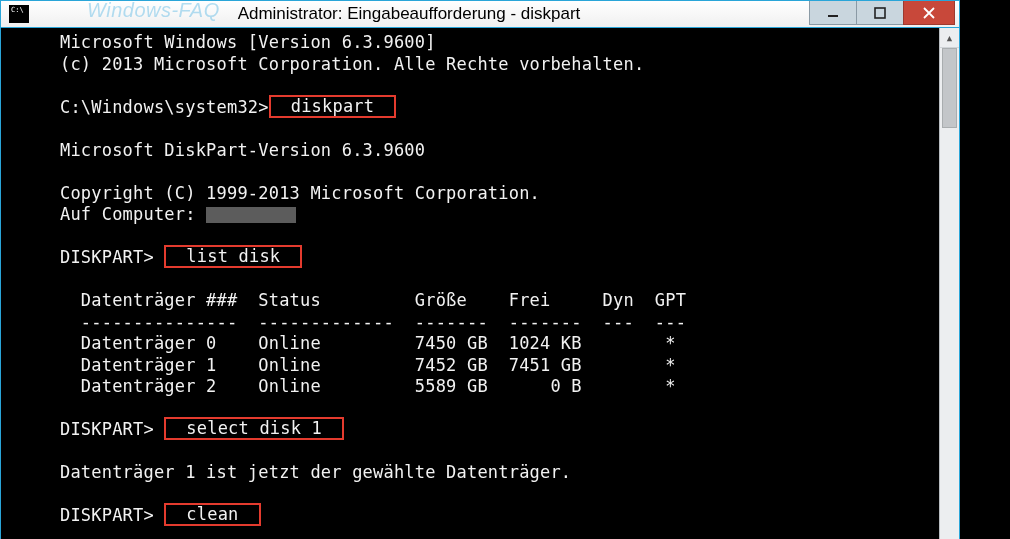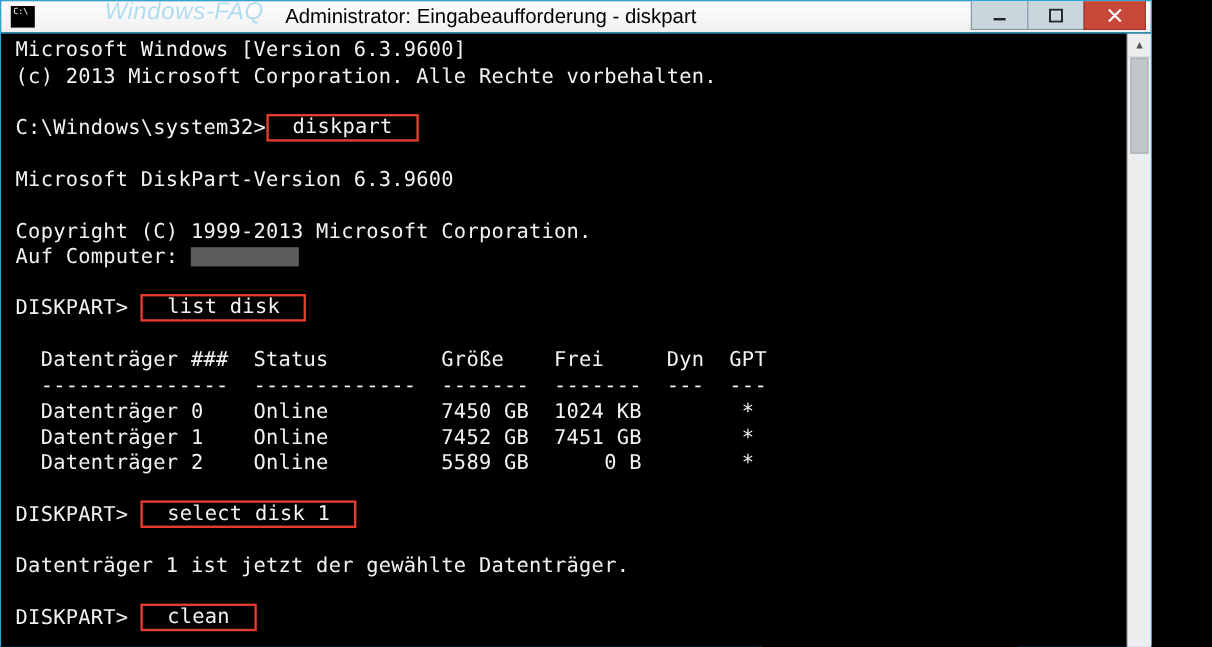--- a/index.html
+++ b/index.html
@@ -136,21 +136,21 @@
       margin-top: -2px;
       vertical-align: top;
     }
     .redact {
       display: inline-block;
       width: 90px;
       height: 16px;
       background: #5c5c5c;
       vertical-align: middle;
     }
-    .line { display: block; min-height: 21.5px; }
+    .line { display: block; min-height: 21.5px; margin-left: 47px; }
   </style>
 </head>
 <body>
 
 <div class="window">
   <div class="titlebar">
     <div class="titlebar-icon"></div>
     <div class="watermark">Windows-FAQ</div>
     <div class="title-text">Administrator: Eingabeaufforderung - diskpart</div>
     <div class="window-controls">

